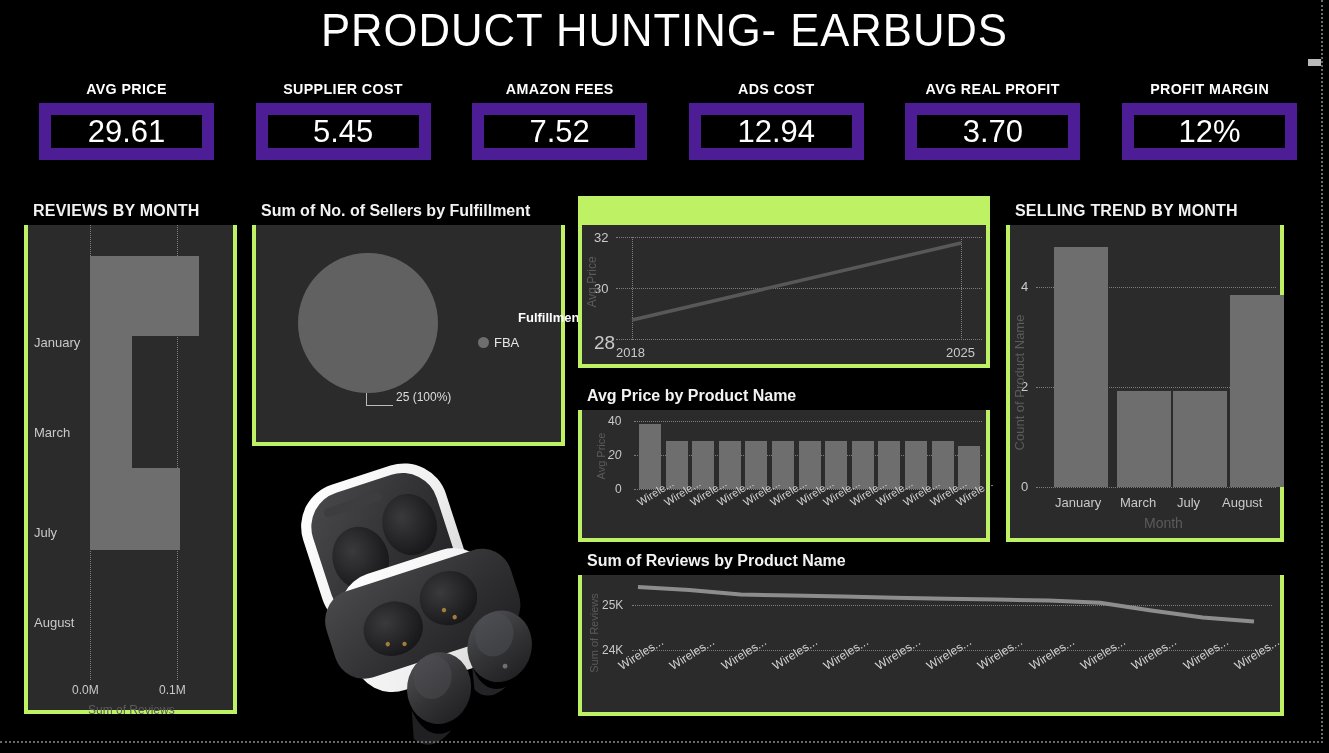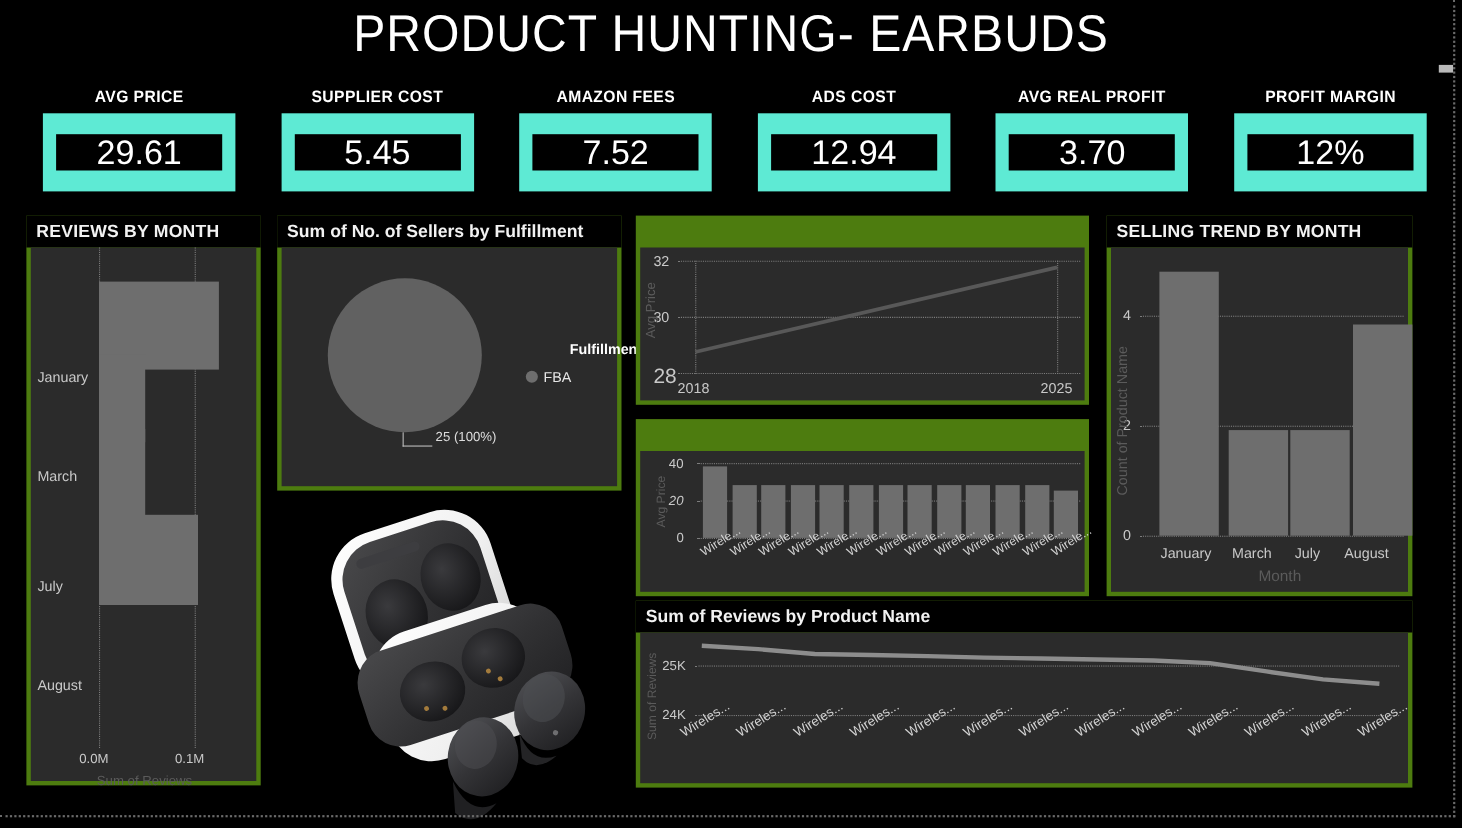--- a/index.html
+++ b/index.html
@@ -19,29 +19,29 @@
       font-family:"Liberation Sans Narrow","Liberation Sans",sans-serif;
       transform:scaleX(.93);transform-origin:center;}
 
   
   #kpi-row{position:absolute;left:24px;top:80px;width:1288px;height:100px;
       display:flex;justify-content:space-between;}
   .kpi{width:205px;display:flex;flex-direction:column;align-items:center;}
   .kpi-label{font-size:15px;font-weight:700;letter-spacing:.4px;color:#fff;
       margin-bottom:6px;font-family:"Liberation Sans Narrow","Liberation Sans",sans-serif;
       transform:scaleX(.95);}
-  .kpi-frame{width:175px;height:71px;background:#5eead4;display:flex;
+  .kpi-frame{width:175px;height:57px;background:#4c1d95;display:flex;
       align-items:center;justify-content:center;}
   .kpi-inner{width:151px;height:33px;background:#000;display:flex;
       align-items:center;justify-content:center;}
   .kpi-value{font-size:31px;color:#fff;font-weight:400;line-height:1;
       font-family:"Liberation Sans Narrow","Liberation Sans",sans-serif;}
 
   
-  .panel{position:absolute;background:#4d7c0f;box-sizing:border-box;}
+  .panel{position:absolute;background:#bef264;box-sizing:border-box;}
   .panel-title{height:29px;line-height:29px;padding-left:9px;background:#000;
       font-size:16px;font-weight:700;color:#f2f2f2;white-space:nowrap;overflow:hidden;}
   .panel-title.cap{letter-spacing:.2px;}
   .plot{position:absolute;left:4px;right:4px;background:#2b2b2b;}
 
   .axis-lbl{position:absolute;color:#c9c9c9;font-size:12px;white-space:nowrap;}
   .axis-title{position:absolute;color:#5b5b5b;font-size:12px;white-space:nowrap;}
   .gridline{position:absolute;border-top:1px dotted #7d7d7d;}
   .vgrid{position:absolute;border-left:1px dotted #7d7d7d;}
   .bar{position:absolute;background:#6e6e6e;}
@@ -243,20 +243,21 @@
     <div class="axis-lbl" style="left:12px;top:5px;font-size:13px;">32</div>
     <div class="axis-lbl" style="left:12px;top:56px;font-size:13px;">30</div>
     <div class="axis-lbl" style="left:12px;top:107px;font-size:19px;">28</div>
     <div class="axis-title" style="left:-16px;top:50px;transform:rotate(-90deg);">Avg Price</div>
     <div class="axis-lbl" style="left:34px;top:120px;font-size:13px;">2018</div>
     <div class="axis-lbl" style="left:364px;top:120px;font-size:13px;">2025</div>
   </div>
 </div>
 
 <div class="panel" id="p-avgprod">
+  <div class="panel-title">Avg Price by Product Name</div>
   <div class="plot">
     <div class="gridline" style="left:52px;top:11px;width:348px;"></div>
     <div class="gridline" style="left:52px;top:45px;width:348px;"></div>
     <div class="gridline" style="left:52px;top:79px;width:348px;"></div>
     <div id="apbars">
         <div class="bar" style="left: 57px; width: 22px; top: 14.2381px; height: 64.7619px;"></div>
         <div class="bar" style="left: 83.6px; width: 22px; top: 31.2381px; height: 47.7619px;"></div>
         <div class="bar" style="left: 110.2px; width: 22px; top: 31.2381px; height: 47.7619px;"></div>
         <div class="bar" style="left: 136.8px; width: 22px; top: 31.2381px; height: 47.7619px;"></div>
         <div class="bar" style="left: 163.4px; width: 22px; top: 31.2381px; height: 47.7619px;"></div>

